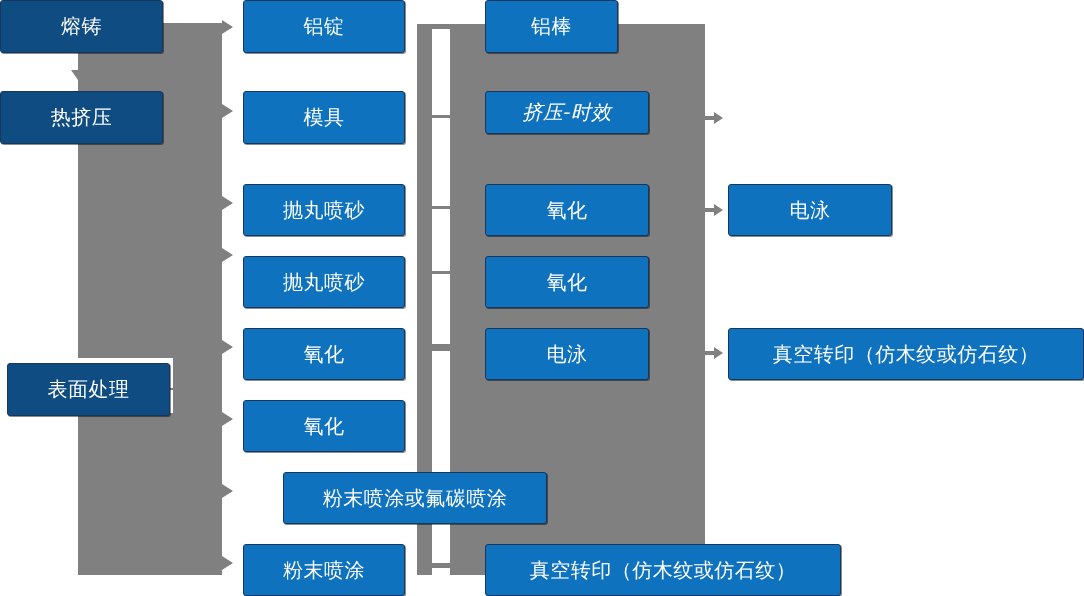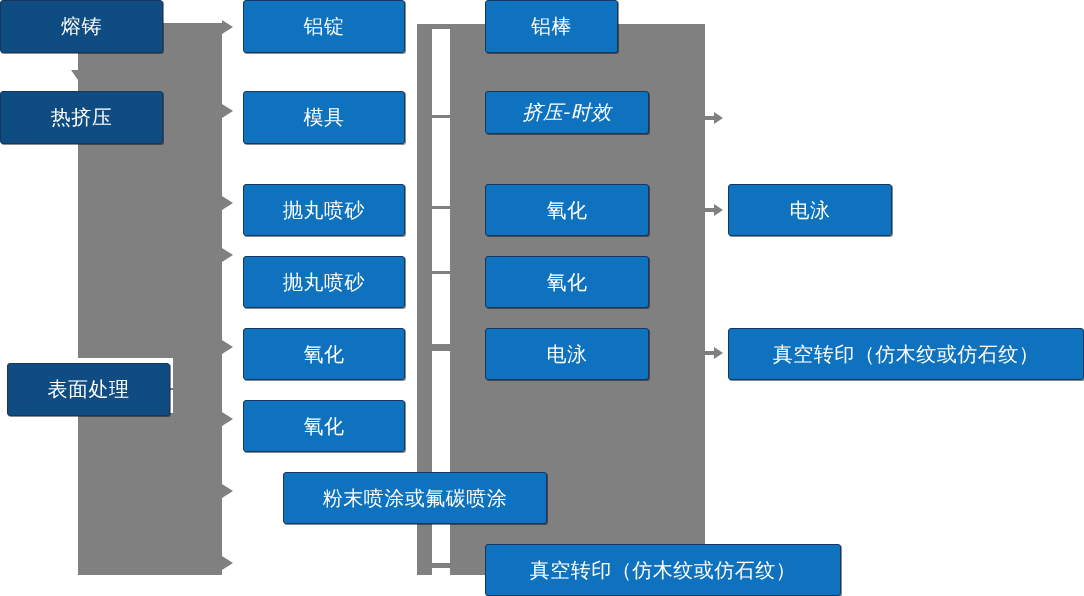--- a/index.html
+++ b/index.html
@@ -150,20 +150,23 @@
   </div>
 
   <div class="box bright fs20" style="left:243px; top:400px; width:162px; height:52px;">
     <span class="t">氧化</span>
   </div>
 
   <div class="box bright fs20" style="left:243px; top:472px; width:264px; height:52px;margin-left:40px;">
     <span class="t">粉末喷涂或氟碳喷涂</span>
   </div>
 
+  <div class="box bright fs20" style="left:243px; top:544px; width:162px; height:52px;">
+    <span class="t">粉末喷涂</span>
+  </div>
 
   <div class="box bright fs20" style="left:485px; top:0px; width:133px; height:53px;">
     <span class="t">铝棒</span>
   </div>
 
   <div class="box bright fs20" style="left:485px; top:91px; width:164px; height:43px;font-style:italic;">
     <span class="t">挤压-时效</span>
   </div>
 
   <div class="box bright fs20" style="left:485px; top:184px; width:164px; height:52px;">

